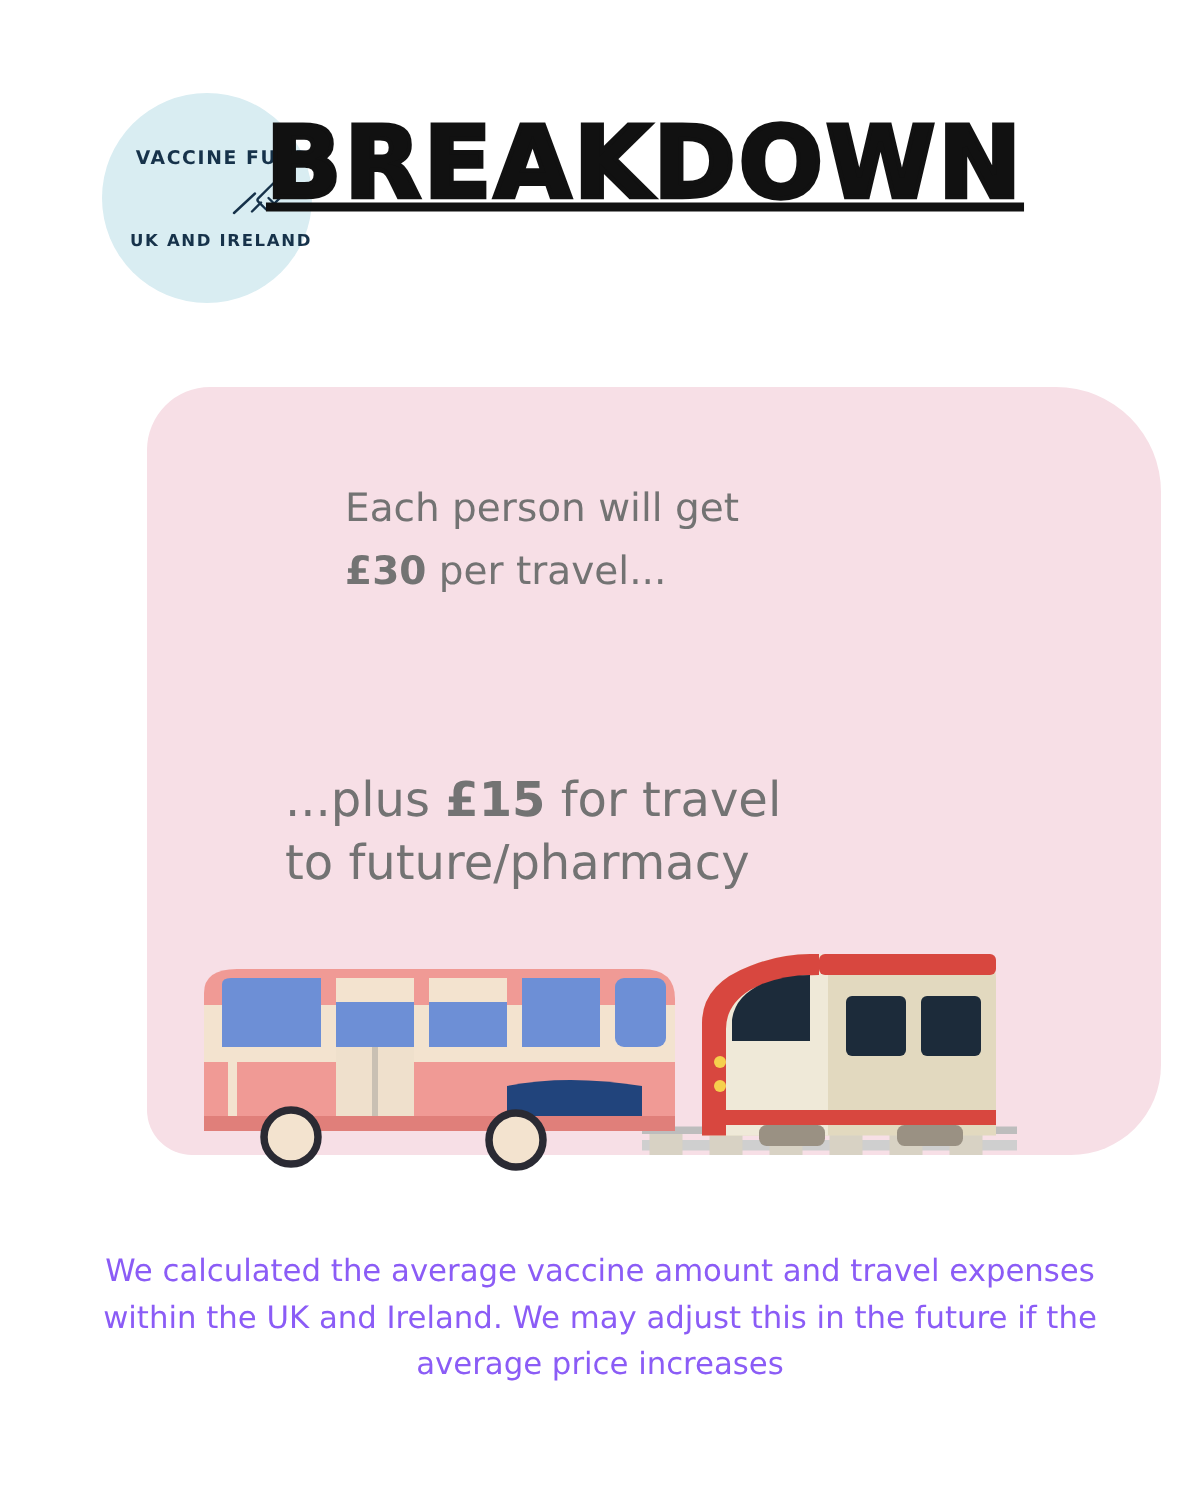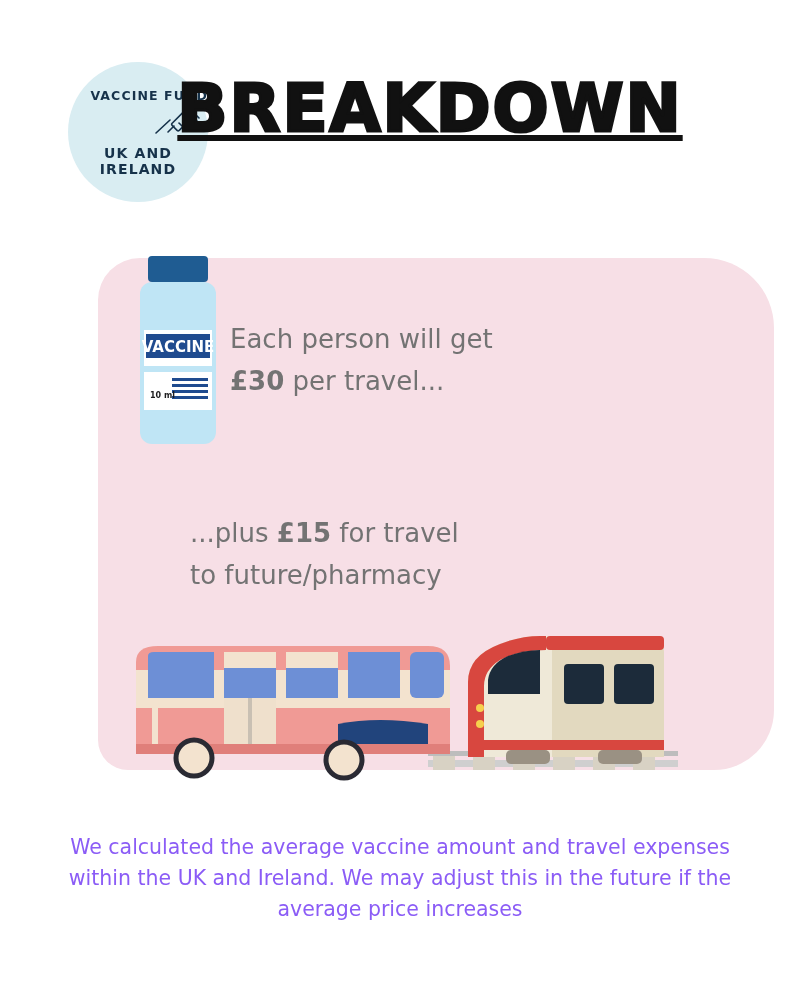--- a/index.html
+++ b/index.html
@@ -37,21 +37,21 @@
     text-align: center;
   }
   .logo-title {
     font-size: 12.5px;
     letter-spacing: 1.1px;
     color: #16324a;
     font-weight: 700;
     font-family: "DejaVu Sans", sans-serif;
   }
   .logo-sub {
-    font-size: 14px;
+    font-size: 11px;
     letter-spacing: 1.1px;
     color: #16324a;
     font-weight: 700;
     margin-top: 2px;
   }
   .logo-icon {
     margin: 8px 0 6px 0;
     line-height: 0;
   }
 
@@ -96,21 +96,21 @@
     left: 230px;
     top: 318px;
     width: 480px;
     font-size: 26px;
     line-height: 42px;
   }
   .block-2 {
     left: 190px;
     top: 512px;
     width: 500px;
-    font-size: 26px;
+    font-size: 32px;
     line-height: 42px;
   }
   .line-block b {
     font-weight: 700;
   }
 
   
   .footer {
     position: absolute;
     left: 60px;
@@ -160,37 +160,20 @@
         </g>
       </svg>
     </div>
     <div class="logo-sub">UK AND IRELAND</div>
   </div>
 
   <div class="heading">BREAKDOWN</div>
 
   <div class="panel"></div>
 
-  <div class="bottle">
-    <svg width="104" height="214" viewBox="0 0 104 214">
-      <rect x="22" y="0" width="60" height="26" rx="4" fill="#1f5c92"></rect>
-      <rect x="14" y="26" width="76" height="162" rx="12" fill="#bfe5f5"></rect>
-      <rect x="18" y="74" width="68" height="36" fill="#ffffff"></rect>
-      <rect x="20" y="78" width="64" height="24" fill="#1f4b8f"></rect>
-      <text x="52" y="96" font-family="DejaVu Sans, sans-serif" font-size="15" font-weight="700" fill="#ffffff" text-anchor="middle">VACCINE</text>
-      <rect x="18" y="116" width="68" height="38" fill="#ffffff"></rect>
-      <g fill="#1f4b8f">
-        <rect x="46" y="122" width="36" height="3"></rect>
-        <rect x="46" y="128" width="36" height="3"></rect>
-        <rect x="46" y="134" width="36" height="3"></rect>
-        <rect x="46" y="140" width="36" height="3"></rect>
-      </g>
-      <text x="24" y="142" font-family="DejaVu Sans, sans-serif" font-size="8" font-weight="700" fill="#1d1d1f">10 ml</text>
-    </svg>
-  </div>
 
   <div class="line-block block-1">
     <div>Each person will get</div>
     <div>
       <b>£30</b><span> per travel...</span>
     </div>
   </div>
 
   <div class="line-block block-2">
     <div>

